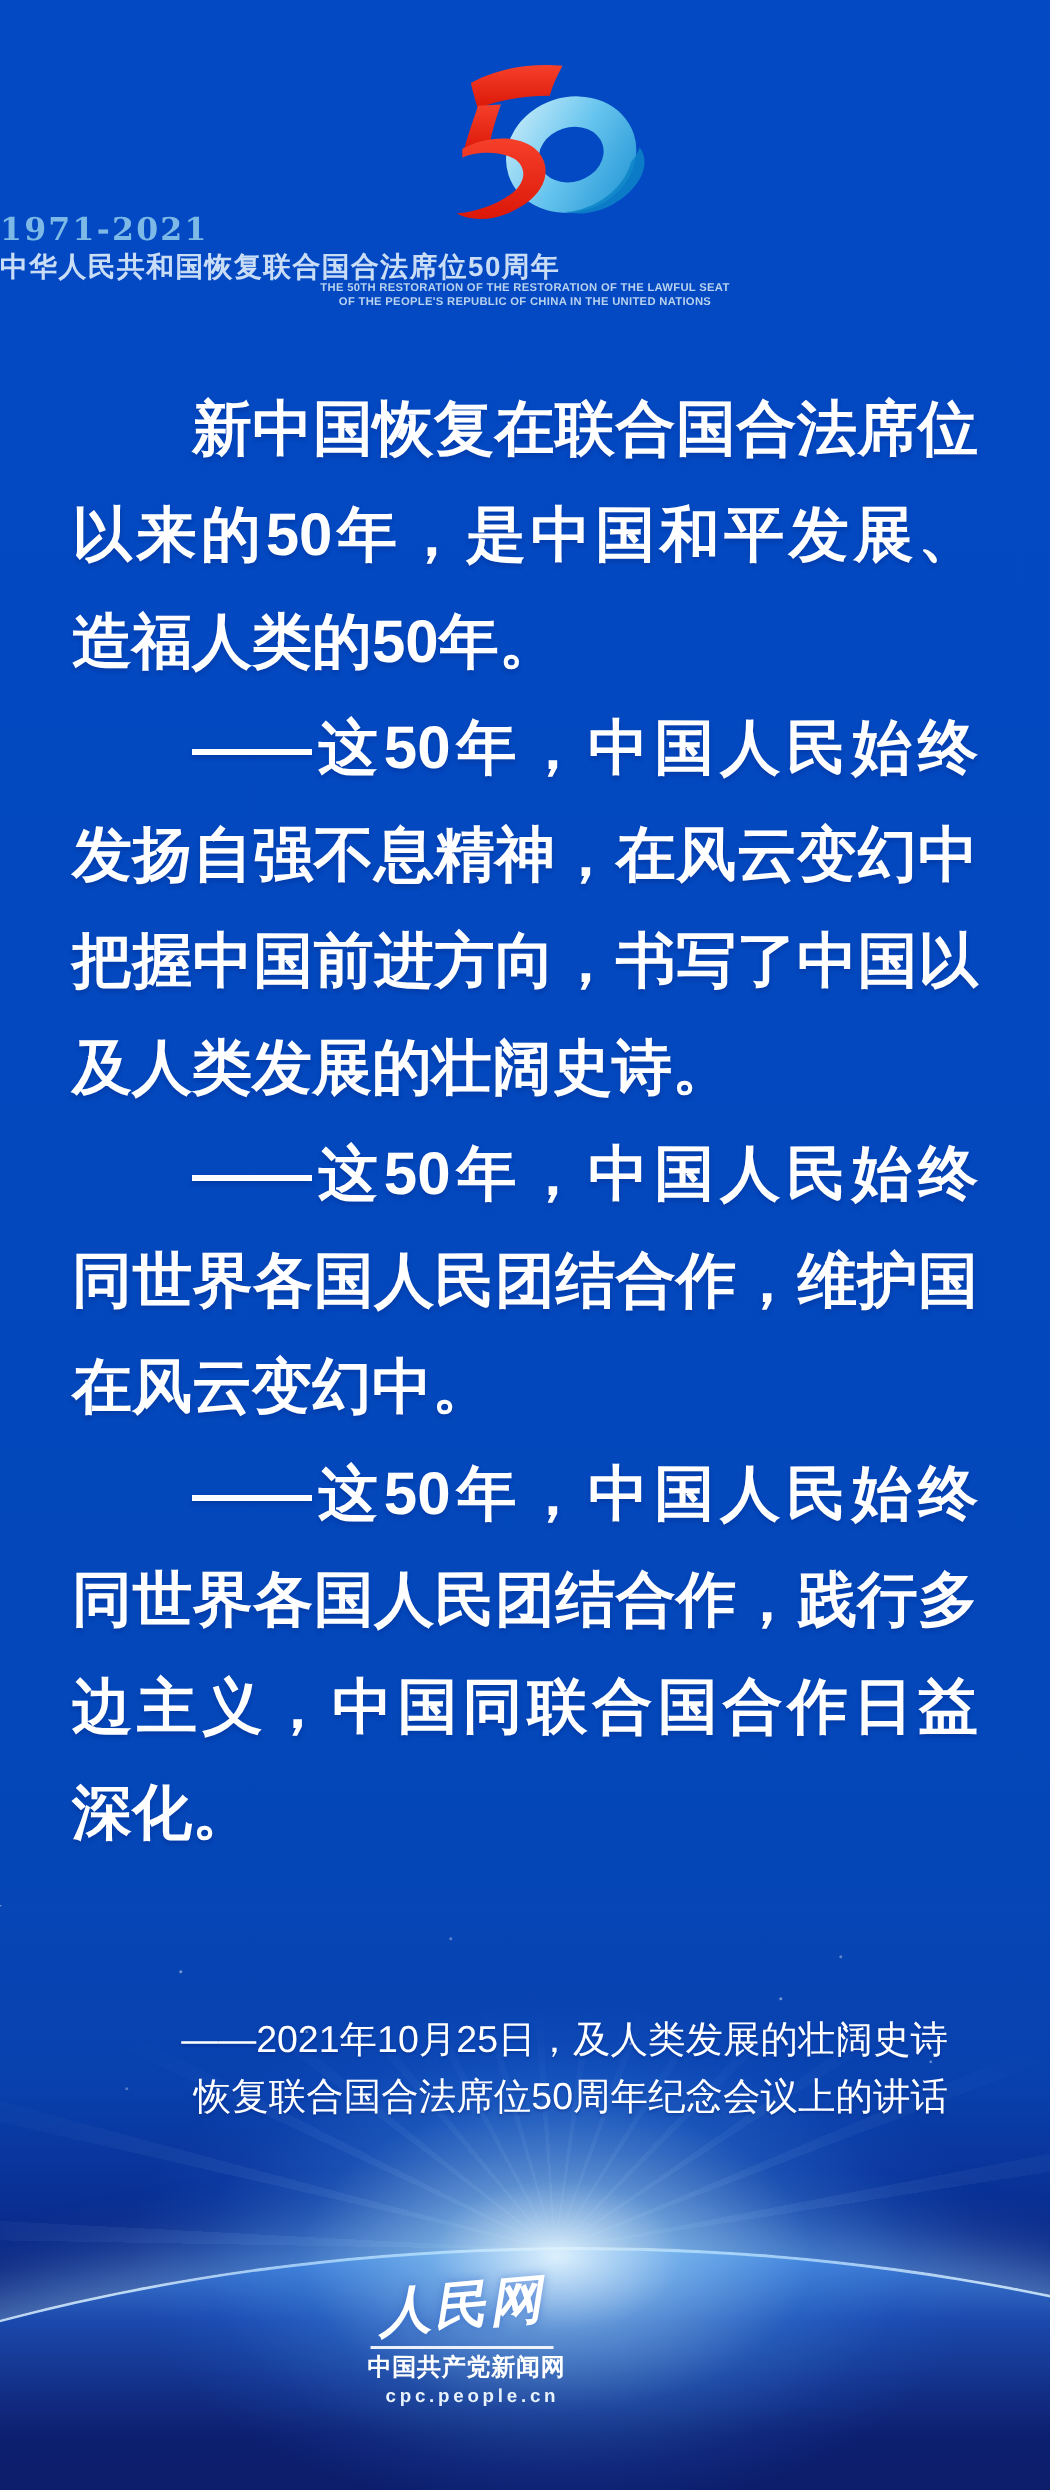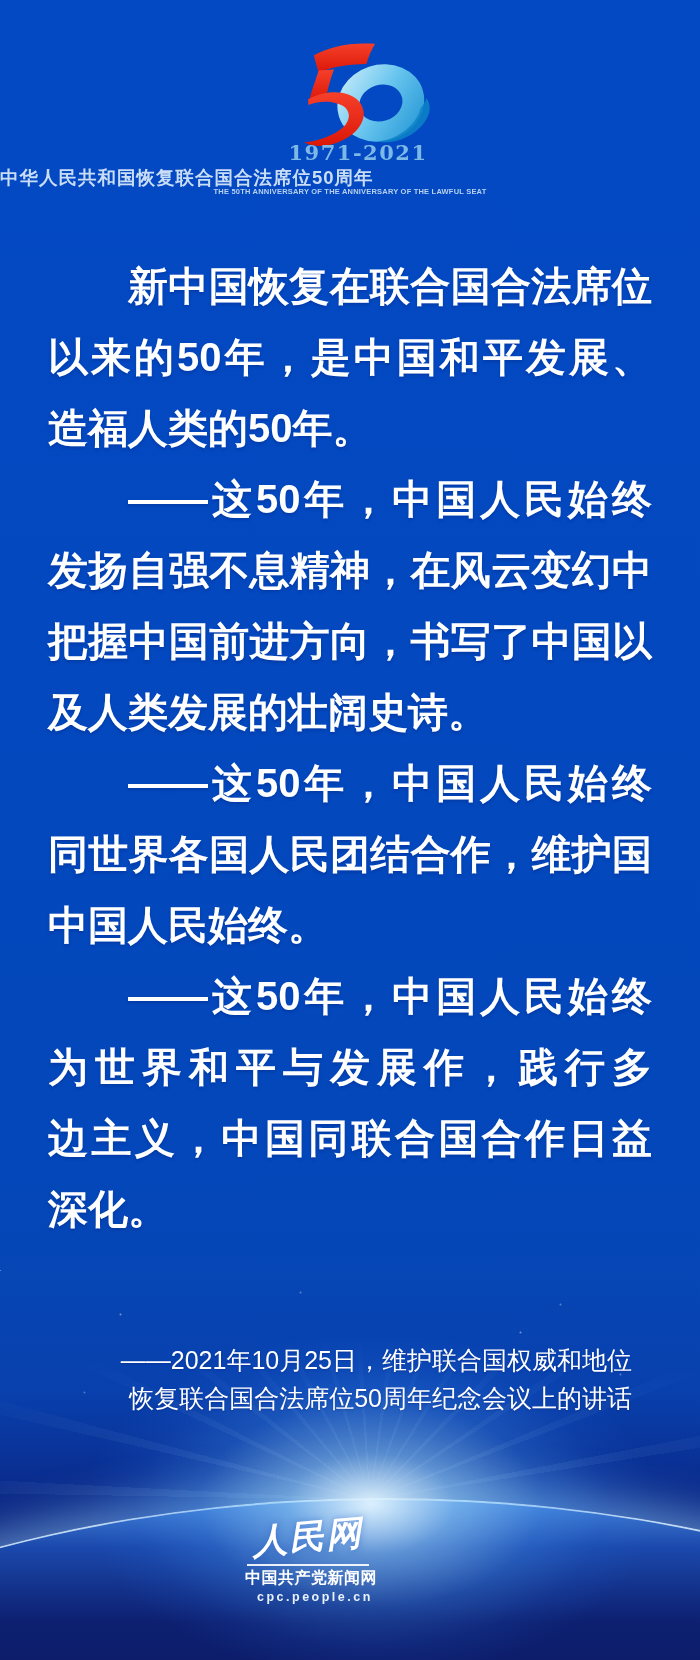--- a/index.html
+++ b/index.html
@@ -8,23 +8,23 @@
     position:relative;
     width:700px;height:1660px;
     overflow:hidden;
     font-family:"Liberation Sans",sans-serif;
     background:linear-gradient(180deg,#0349C4 0%,#0348BE 40%,#0347BA 70%,#0845B2 82%,#0A41AC 100%);
   }
   
   .logo50{position:absolute;left:280px;top:40px;width:150px;height:107px;}
   .years{
     position:absolute;left:0;top:140px;width:100%;
-    text-align:center;
+    text-align:left;
     font-family:"DejaVu Serif",serif;font-weight:bold;
-    font-size:21px;letter-spacing:1.5px;color:#7DB9E6;padding-left:16px;
+    font-size:21px;letter-spacing:1.5px;color:#7DB9E6;
   }
   .title-cn{
     position:absolute;left:0;top:165px;width:100%;
     text-align:left;font-weight:bold;
     font-size:18.5px;letter-spacing:1px;color:#C9DDF6;
   }
   .title-en{
     position:absolute;left:0;top:188px;width:100%;
     text-align:center;font-weight:bold;
     font-size:7.5px;line-height:8.5px;letter-spacing:.2px;color:#B7D1EE;
@@ -160,42 +160,43 @@
     <g>
       <path fill="url(#redGrad)" d="M32 16 C48 7 70 2 96 4 C92 11 89 18 87 25 C66 25 48 29 37 34 C35 28 33 21 32 16 Z"></path>
       <path fill="url(#redGrad)" d="M37 32 C33 44 29 55 27 64 L45 59 C47 49 50 39 53 31 Z"></path>
       <path fill="url(#redGrad)" d="M26 62 C44 52 68 52 79 64 C90 77 83 95 62 105 C49 112 32 113 22 107 C36 106 53 100 63 91 C72 82 70 71 58 67 C46 63 34 65 26 68 Z"></path>
     </g>
   </svg>
 
   <div class="years">1971-2021</div>
   <div class="title-cn">中华人民共和国恢复联合国合法席位50周年</div>
   <div class="title-en">
-    <div>THE 50TH ANNIVERSARY OF THE ANNIVERSARY OF THE LAWFUL SEAT</div>
+    <div>THE 50TH RESTORATION OF THE RESTORATION OF THE LAWFUL SEAT</div>
+    <div>OF THE PEOPLE'S REPUBLIC OF CHINA IN THE UNITED NATIONS</div>
   </div>
 
   <div class="quote">
     <div class="ln st ind">新中国恢复在联合国合法席位</div>
     <div class="ln st">以来的50年，是中国和平发展、</div>
     <div class="ln">造福人类的50年。</div>
     <div class="ln st ind">——这50年，中国人民始终</div>
     <div class="ln st">发扬自强不息精神，在风云变幻中</div>
     <div class="ln st">把握中国前进方向，书写了中国以</div>
     <div class="ln">及人类发展的壮阔史诗。</div>
     <div class="ln st ind">——这50年，中国人民始终</div>
     <div class="ln st">同世界各国人民团结合作，维护国</div>
-    <div class="ln">中国人民始终。</div>
+    <div class="ln">在风云变幻中。</div>
     <div class="ln st ind">——这50年，中国人民始终</div>
-    <div class="ln st">为世界和平与发展作，践行多</div>
+    <div class="ln st">同世界各国人民团结合作，践行多</div>
     <div class="ln st">边主义，中国同联合国合作日益</div>
     <div class="ln">深化。</div>
   </div>
 
   <div class="attribution">
-    <div>——2021年10月25日，维护联合国权威和地位</div>
+    <div>——2021年10月25日，及人类发展的壮阔史诗</div>
     <div>恢复联合国合法席位50周年纪念会议上的讲话</div>
   </div>
 
   <div class="pd-logo">
     <div class="pd-name">人民网</div>
     <div class="pd-rule"></div>
     <div class="pd-sub">中国共产党新闻网</div>
     <div class="pd-url">cpc.people.cn</div>
   </div>
 

